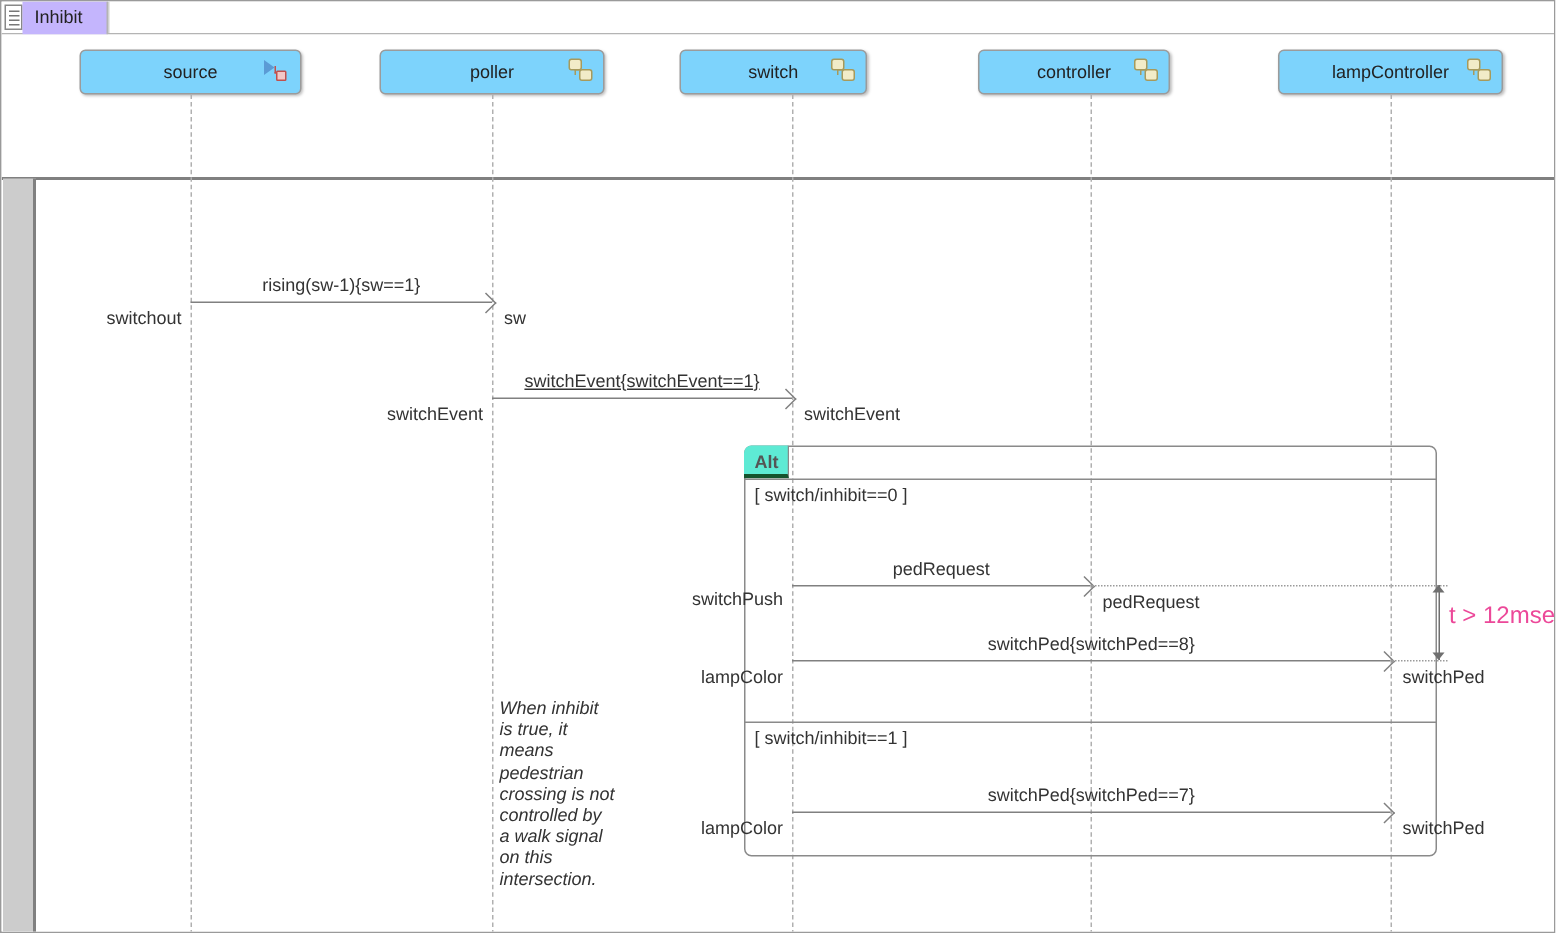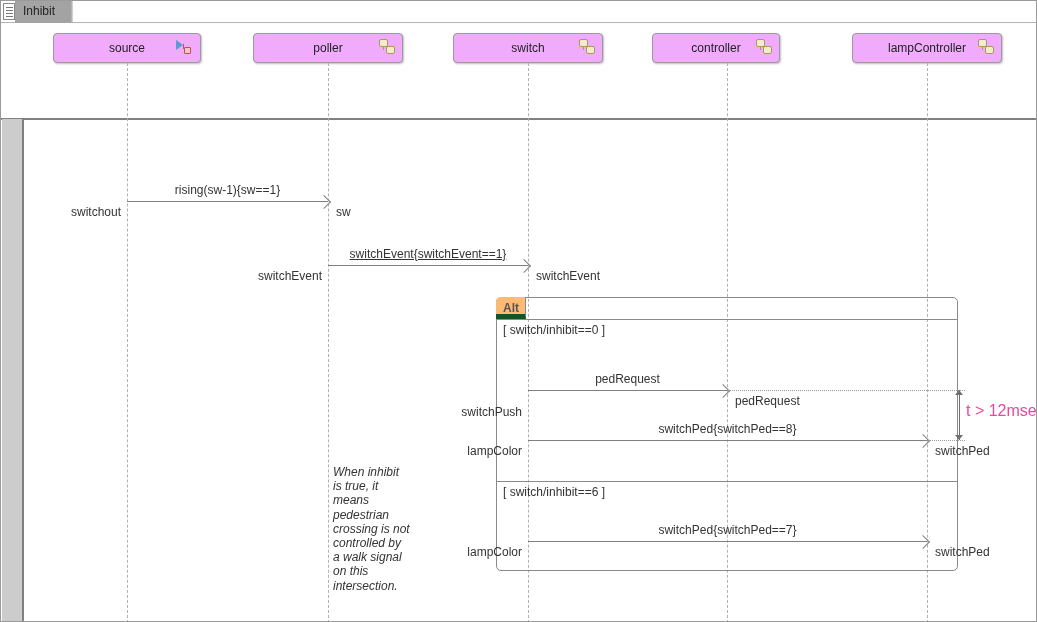--- a/index.html
+++ b/index.html
@@ -6,34 +6,34 @@
   body{font-family:"Liberation Sans","DejaVu Sans",sans-serif;}
   #app{position:relative;width:1037px;height:622px;overflow:hidden;background:#ffffff;
        border:1px solid #9a9a9a;box-sizing:border-box;}
 
   
   #tabbar{position:absolute;left:0;top:0;width:1037px;height:22px;background:#ffffff;
           border-bottom:1px solid #b4b4b4;box-sizing:border-box;}
   #tab-icon{position:absolute;left:2px;top:2px;width:12px;height:17px;
             border:1px solid #888;background:#fff;box-sizing:border-box;}
   #tab-icon i{position:absolute;left:2px;width:7px;height:1px;background:#777;display:block;}
-  #tab-main{position:absolute;left:14px;top:0px;width:57px;height:22px;background:#a3a3a3;
+  #tab-main{position:absolute;left:14px;top:0px;width:57px;height:22px;background:#c4b5fd;
             border-right:1px solid #b4b4b4;box-sizing:border-box;}
   #tab-main span{position:absolute;left:8px;top:3px;font-size:12px;color:#222;white-space:nowrap;}
   #tab-rest{position:absolute;left:71px;top:0;width:966px;height:21px;background:#fff;
             border-left:1px solid #cfcfcf;box-sizing:border-box;}
 
   
   #canvas{position:absolute;left:0;top:22px;width:1037px;height:600px;background:#fff;overflow:hidden;}
   #gutter{position:absolute;left:1px;top:96px;width:22px;height:504px;background:#cccccc;
           border-right:2px solid #808080;box-sizing:border-box;}
   #hdrline{position:absolute;left:0px;top:95px;width:1037px;height:2px;background:#808080;}
 
   
-  .lifebox{position:absolute;height:30px;background:#f0abfc;border:1px solid #9b9b9b;
+  .lifebox{position:absolute;height:30px;background:#7dd3fc;border:1px solid #9b9b9b;
            border-radius:4px;box-sizing:border-box;box-shadow:1px 1px 2px rgba(0,0,0,.25);}
   .lifebox .nm{position:absolute;left:0;right:0;top:7px;text-align:center;font-size:12px;color:#222;}
   .lifebox .ic{position:absolute;right:5px;top:4px;width:19px;height:18px;}
 
   
   .ic-sub .s1{position:absolute;left:1px;top:1px;width:9px;height:8px;background:#f2ecc8;
               border:1px solid #a79a5b;border-radius:2px;box-sizing:border-box;}
   .ic-sub .s2{position:absolute;left:8px;top:8px;width:9px;height:8px;background:#f2ecc8;
               border:1px solid #a79a5b;border-radius:2px;box-sizing:border-box;}
   .ic-sub .ln{position:absolute;left:5px;top:8px;width:4px;height:1px;background:#a79a5b;}
@@ -55,22 +55,22 @@
              border-right:1px solid #808080;transform:rotate(45deg);}
   .msglabel{position:absolute;font-size:12px;color:#333;white-space:nowrap;
             transform:translateX(-50%);}
   .portlabel{position:absolute;font-size:12px;color:#333;white-space:nowrap;}
   .portlabel.r{transform:translateX(0);}
   .portlabel.l{transform:translateX(-100%);}
 
   
   .frag{position:absolute;border:1px solid #8a8a8a;border-radius:5px;box-sizing:border-box;
         background:transparent;}
-  .fragtab{position:absolute;background:#fdba74;border-right:1px solid #8a8a8a;
-           border-bottom:5px solid #14532d;box-sizing:border-box;}
+  .fragtab{position:absolute;background:#5eead4;border-right:1px solid #8a8a8a;
+           border-bottom:3px solid #14532d;box-sizing:border-box;}
   .fragtab span{position:absolute;left:7px;top:4px;font-size:12px;color:#555;font-weight:bold;}
   .fragdiv{position:absolute;height:0;border-top:1px solid #8a8a8a;}
   .guard{position:absolute;font-size:12px;color:#333;white-space:nowrap;}
 
   
   .dotline{position:absolute;height:0;border-top:1px dotted #9a9a9a;}
   .tarrow{position:absolute;width:0;border-left:1px solid #6f6f6f;}
   .thead{position:absolute;width:0;height:0;border-left:4px solid transparent;
          border-right:4px solid transparent;}
   .thead.up{border-bottom:5px solid #6f6f6f;}
@@ -117,21 +117,21 @@
         <div class="lifebox" style="left: 252px; top: 10px; width: 150px;">
           <div class="nm">poller</div>
           <div class="ic ic-sub">
             <div class="s1"></div>
             <div class="ln"></div>
             <div class="ln2"></div>
             <div class="s2"></div>
           </div>
         </div>
         <div class="lifeline" style="left: 327px; top: 40px; height: 560px;"></div>
-        <div class="lifebox" style="left: 452px; top: 10px; width: 150px;">
+        <div class="lifebox" style="left: 452px; top: 10px; width: 125px;">
           <div class="nm">switch</div>
           <div class="ic ic-sub">
             <div class="s1"></div>
             <div class="ln"></div>
             <div class="ln2"></div>
             <div class="s2"></div>
           </div>
         </div>
         <div class="lifeline" style="left: 527px; top: 40px; height: 560px;"></div>
         <div class="lifebox" style="left: 651px; top: 10px; width: 128px;">
@@ -156,37 +156,37 @@
         <div class="lifeline" style="left: 926px; top: 40px; height: 560px;"></div>
       </div>
     <div id="fragment-layer">
         <div class="frag" style="left: 495px; top: 274px; width: 462px; height: 274px;"></div>
         <div class="fragtab" style="left: 495px; top: 274px; width: 30px; height: 22px; border-top-left-radius: 5px;">
           <span>Alt</span>
         </div>
         <div class="fragdiv" style="left: 495px; top: 296px; width: 462px;"></div>
         <div class="fragdiv" style="left: 495px; top: 458px; width: 462px;"></div>
         <div class="guard" style="left: 502px; top: 300px;">[ switch/inhibit==0 ]</div>
-        <div class="guard" style="left: 502px; top: 462px;">[ switch/inhibit==6 ]</div>
+        <div class="guard" style="left: 502px; top: 462px;">[ switch/inhibit==1 ]</div>
       </div>
     <div id="messages-layer">
         <div class="msgline" style="left: 126px; top: 178px; width: 201px;"></div>
         <div class="arrowhead" style="left: 318px; top: 174px;"></div>
         <div class="msglabel" style="left: 226.5px; top: 160px;">rising(sw-1){sw==1}</div>
         <div class="portlabel l" style="left: 120px; top: 182px;">switchout</div>
         <div class="portlabel r" style="left: 335px; top: 182px;">sw</div>
         <div class="msgline" style="left: 327px; top: 242px; width: 200px;"></div>
         <div class="arrowhead" style="left: 518px; top: 238px;"></div>
         <div class="msglabel" style="left: 427px; top: 224px; text-decoration: underline;">switchEvent{switchEvent==1}</div>
         <div class="portlabel l" style="left: 321px; top: 246px;">switchEvent</div>
         <div class="portlabel r" style="left: 535px; top: 246px;">switchEvent</div>
         <div class="msgline" style="left: 527px; top: 367px; width: 199px;"></div>
         <div class="arrowhead" style="left: 717px; top: 363px;"></div>
         <div class="msglabel" style="left: 626.5px; top: 349px;">pedRequest</div>
-        <div class="portlabel l" style="left: 521px; top: 382px; text-align: right;">switchPush</div>
+        <div class="portlabel l" style="left: 521px; top: 369px; text-align: right;">switchPush</div>
         <div class="portlabel r" style="left: 734px; top: 371px;">pedRequest</div>
         <div class="msgline" style="left: 527px; top: 417px; width: 399px;"></div>
         <div class="arrowhead" style="left: 917px; top: 413px;"></div>
         <div class="msglabel" style="left: 726.5px; top: 399px;">switchPed{switchPed==8}</div>
         <div class="portlabel l" style="left: 521px; top: 421px;">lampColor</div>
         <div class="portlabel r" style="left: 934px; top: 421px;">switchPed</div>
         <div class="msgline" style="left: 527px; top: 518px; width: 399px;"></div>
         <div class="arrowhead" style="left: 917px; top: 514px;"></div>
         <div class="msglabel" style="left: 726.5px; top: 500px;">switchPed{switchPed==7}</div>
         <div class="portlabel l" style="left: 521px; top: 522px;">lampColor</div>

